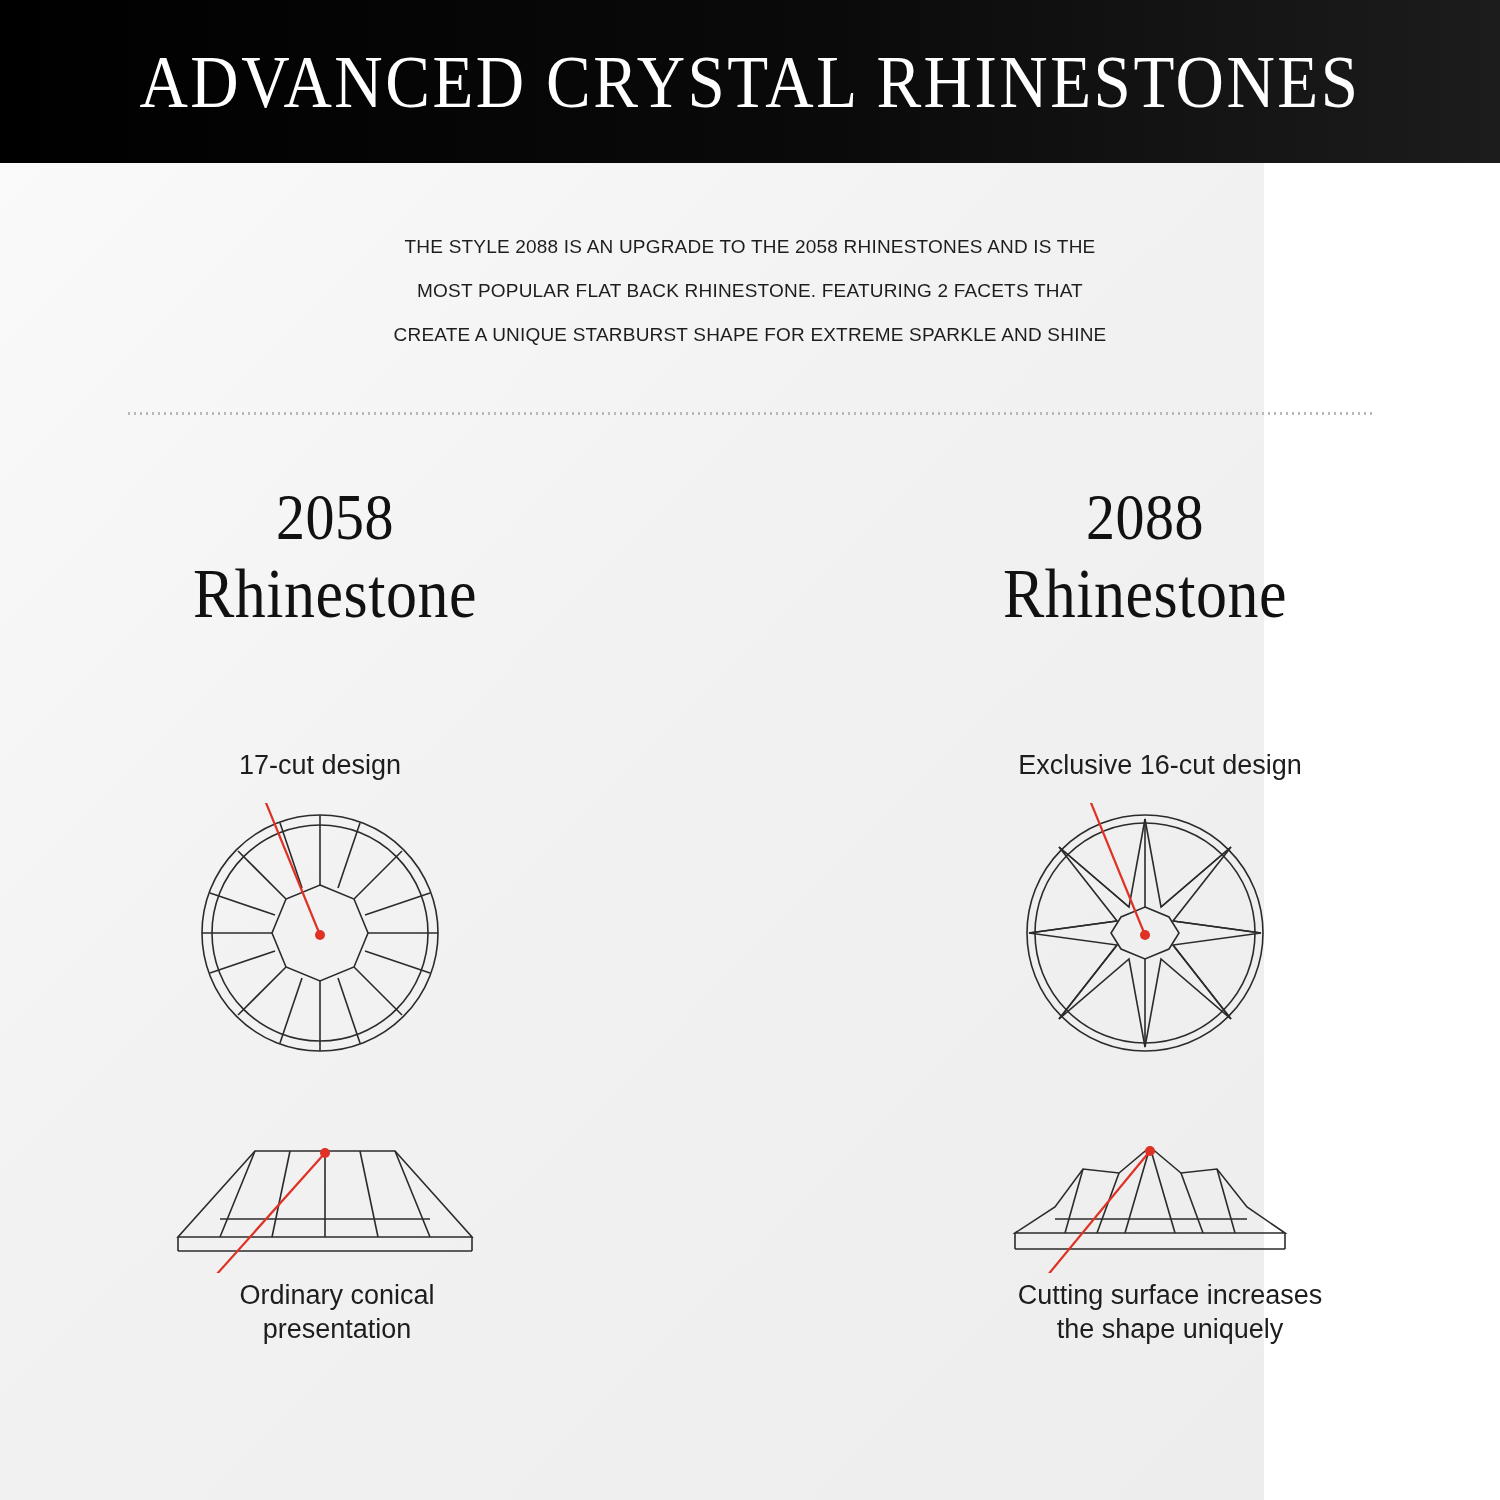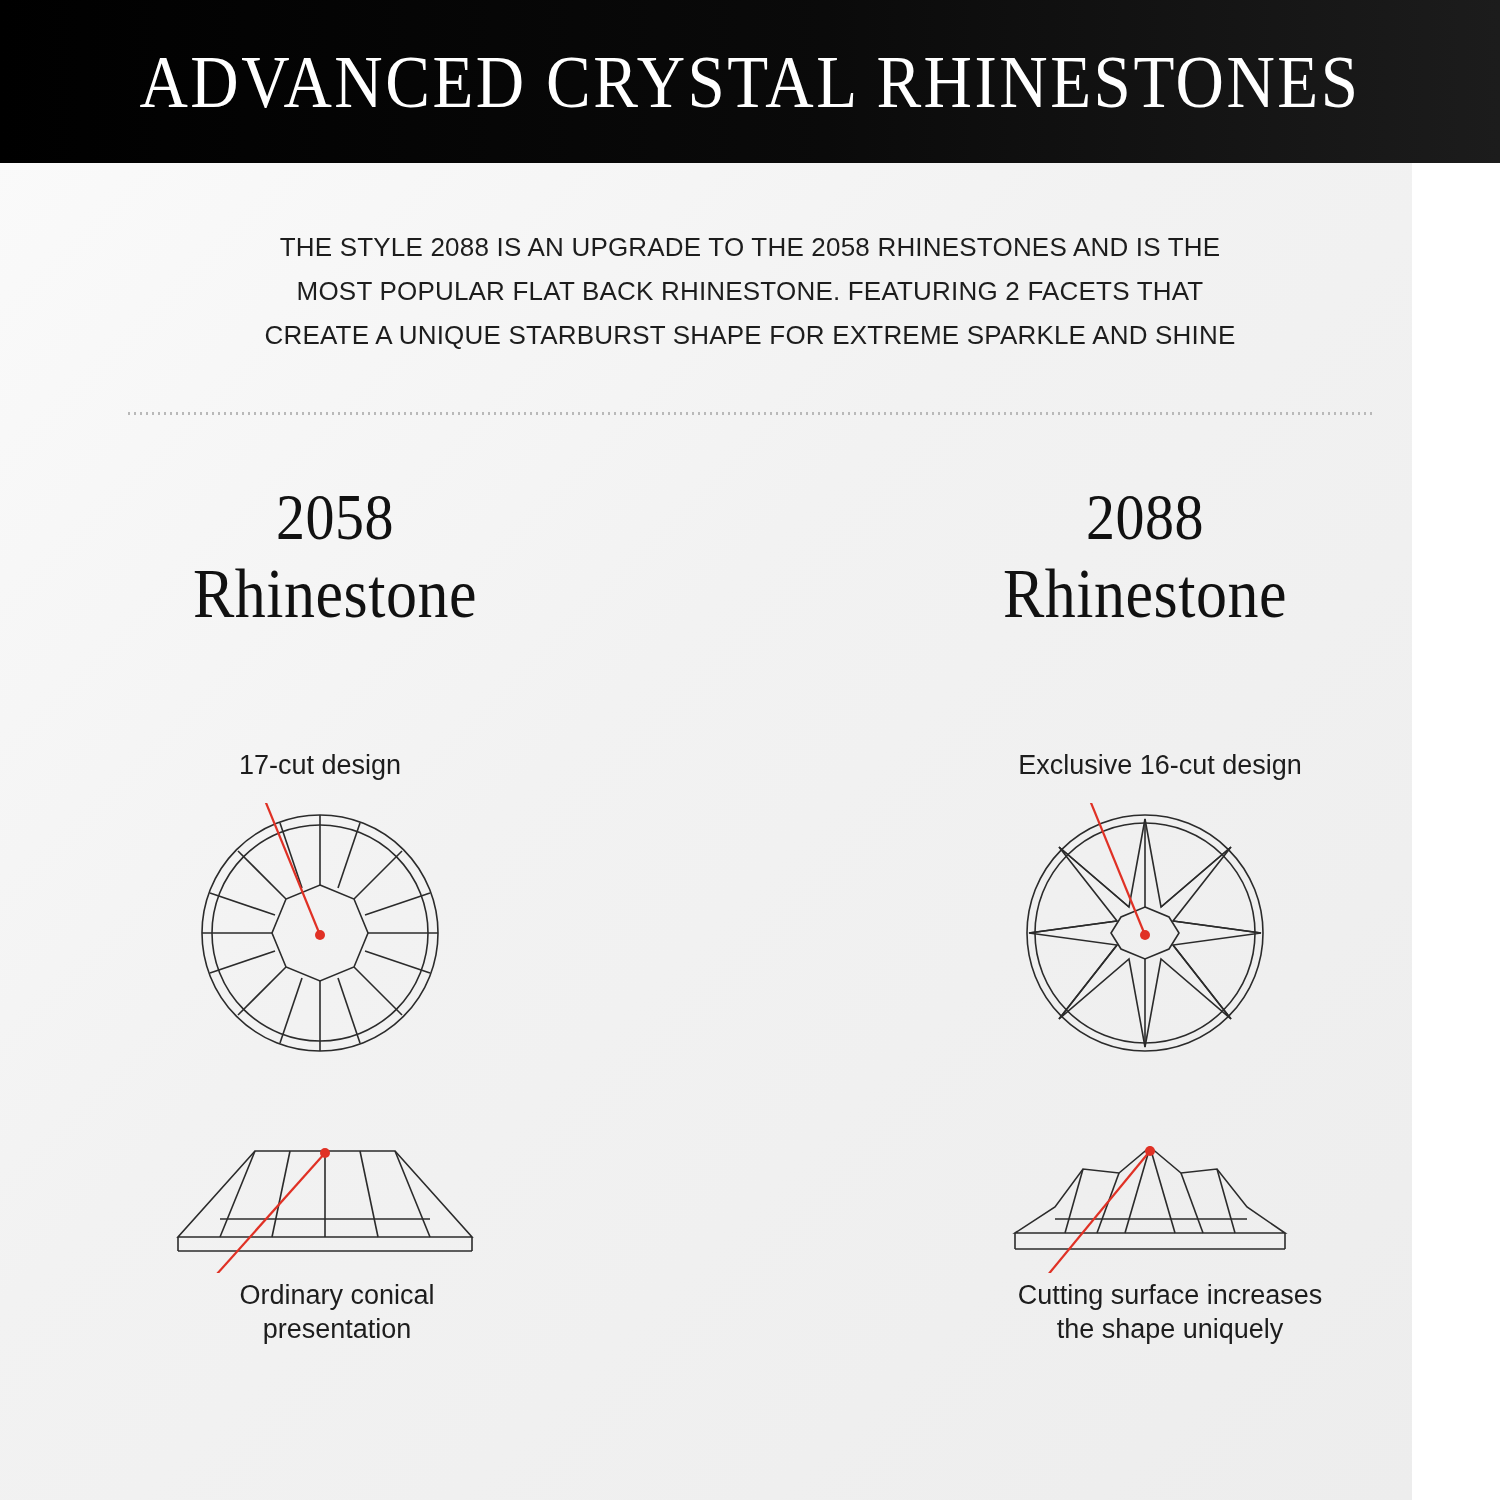--- a/index.html
+++ b/index.html
@@ -8,21 +8,21 @@
   }
   body {
     width: 1500px;
     height: 1500px;
     background: #ffffff;
     font-family: "Liberation Sans", sans-serif;
     overflow: hidden;
   }
   .page {
     position: relative;
-    width: 1412px;
+    width: 1264px;
     height: 1500px;
     background: linear-gradient(135deg, #fbfbfb 0%, #f2f2f2 45%, #ededed 100%);
     box-sizing: border-box;
   }
   
   .header-band {
     position: absolute;
     top: 0;
     left: 0;
     width: 1500px;
@@ -42,21 +42,21 @@
     transform: scaleY(1.12);
   }
   
   .intro {
     position: absolute;
     top: 225px;
     left: 110px;
     width: 1280px;
     text-align: center;
     color: #1d1d1d;
-    font-size: 26px;
+    font-size: 19px;
     line-height: 44px;
     letter-spacing: 0.2px;
   }
   .intro span { display: block; }
   
   .divider {
     position: absolute;
     top: 412px;
     left: 128px;
     width: 1245px;

